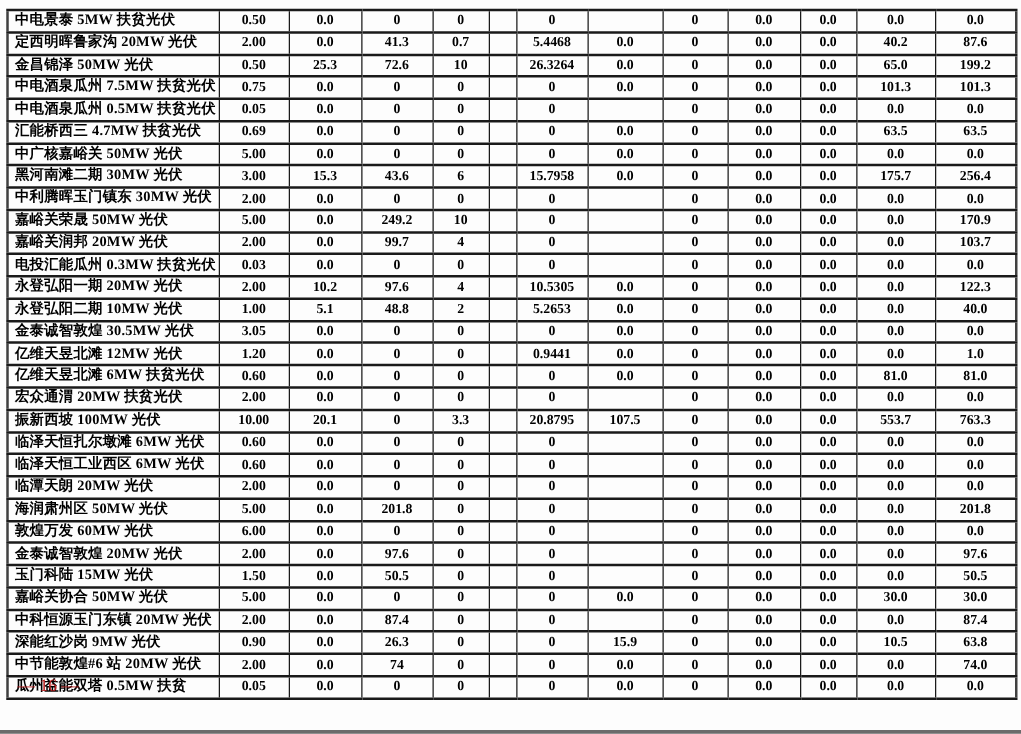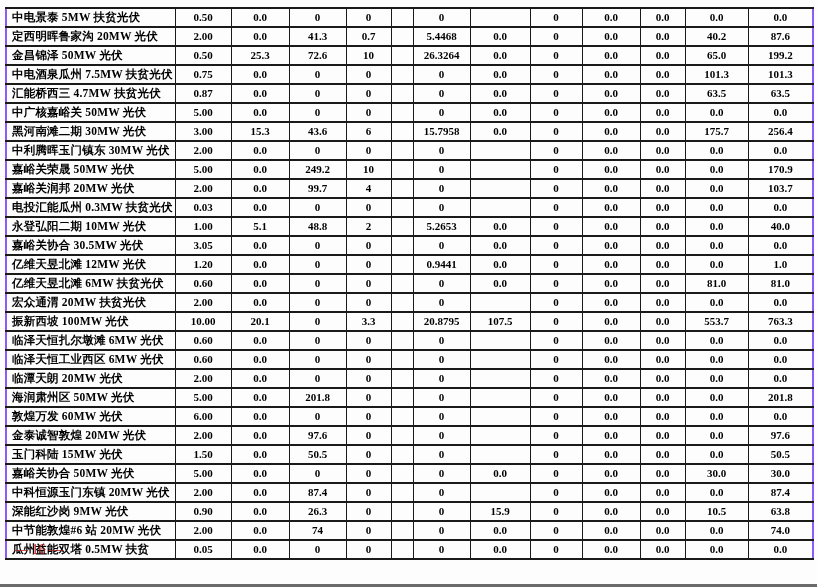--- a/index.html
+++ b/index.html
@@ -9,21 +9,21 @@
     position:relative;
     overflow:hidden;
     font-family:"Liberation Serif","DejaVu Serif",serif;
     color:#000;
   }
   .page-table{
     position:absolute;left:5px;top:7px;
     width:808px;height:553px;
     border-collapse:collapse;
     table-layout:fixed;
-    border:2px solid #8b5cf6;
+    border:2px solid #404040;
     padding-left:12px;
   }
   .page-table td{
     border:1px solid #1a1a1a;
     border-top-width:2px;
     border-bottom-width:2px;
     padding:0;
     font-size:11px;
     line-height:1;
     font-weight:bold;
@@ -127,22 +127,37 @@
         <td class="spacer-cell"></td>
         <td class="value-cell">0</td>
         <td class="value-cell">0.0</td>
         <td class="value-cell">0</td>
         <td class="value-cell">0.0</td>
         <td class="value-cell">0.0</td>
         <td class="value-cell">101.3</td>
         <td class="value-cell">101.3</td>
       </tr>
       <tr>
+        <td class="name-cell">中电酒泉瓜州 0.5MW 扶贫光伏</td>
+        <td class="value-cell">0.05</td>
+        <td class="value-cell">0.0</td>
+        <td class="value-cell">0</td>
+        <td class="value-cell">0</td>
+        <td class="spacer-cell"></td>
+        <td class="value-cell">0</td>
+        <td class="value-cell"></td>
+        <td class="value-cell">0</td>
+        <td class="value-cell">0.0</td>
+        <td class="value-cell">0.0</td>
+        <td class="value-cell">0.0</td>
+        <td class="value-cell">0.0</td>
+      </tr>
+      <tr>
         <td class="name-cell">汇能桥西三 4.7MW 扶贫光伏</td>
-        <td class="value-cell">0.87</td>
+        <td class="value-cell">0.69</td>
         <td class="value-cell">0.0</td>
         <td class="value-cell">0</td>
         <td class="value-cell">0</td>
         <td class="spacer-cell"></td>
         <td class="value-cell">0</td>
         <td class="value-cell">0.0</td>
         <td class="value-cell">0</td>
         <td class="value-cell">0.0</td>
         <td class="value-cell">0.0</td>
         <td class="value-cell">63.5</td>
@@ -232,36 +247,51 @@
         <td class="spacer-cell"></td>
         <td class="value-cell">0</td>
         <td class="value-cell"></td>
         <td class="value-cell">0</td>
         <td class="value-cell">0.0</td>
         <td class="value-cell">0.0</td>
         <td class="value-cell">0.0</td>
         <td class="value-cell">0.0</td>
       </tr>
       <tr>
+        <td class="name-cell">永登弘阳一期 20MW 光伏</td>
+        <td class="value-cell">2.00</td>
+        <td class="value-cell">10.2</td>
+        <td class="value-cell">97.6</td>
+        <td class="value-cell">4</td>
+        <td class="spacer-cell"></td>
+        <td class="value-cell">10.5305</td>
+        <td class="value-cell">0.0</td>
+        <td class="value-cell">0</td>
+        <td class="value-cell">0.0</td>
+        <td class="value-cell">0.0</td>
+        <td class="value-cell">0.0</td>
+        <td class="value-cell">122.3</td>
+      </tr>
+      <tr>
         <td class="name-cell">永登弘阳二期 10MW 光伏</td>
         <td class="value-cell">1.00</td>
         <td class="value-cell">5.1</td>
         <td class="value-cell">48.8</td>
         <td class="value-cell">2</td>
         <td class="spacer-cell"></td>
         <td class="value-cell">5.2653</td>
         <td class="value-cell">0.0</td>
         <td class="value-cell">0</td>
         <td class="value-cell">0.0</td>
         <td class="value-cell">0.0</td>
         <td class="value-cell">0.0</td>
         <td class="value-cell">40.0</td>
       </tr>
       <tr>
-        <td class="name-cell">嘉峪关协合 30.5MW 光伏</td>
+        <td class="name-cell">金泰诚智敦煌 30.5MW 光伏</td>
         <td class="value-cell">3.05</td>
         <td class="value-cell">0.0</td>
         <td class="value-cell">0</td>
         <td class="value-cell">0</td>
         <td class="spacer-cell"></td>
         <td class="value-cell">0</td>
         <td class="value-cell">0.0</td>
         <td class="value-cell">0</td>
         <td class="value-cell">0.0</td>
         <td class="value-cell">0.0</td>

